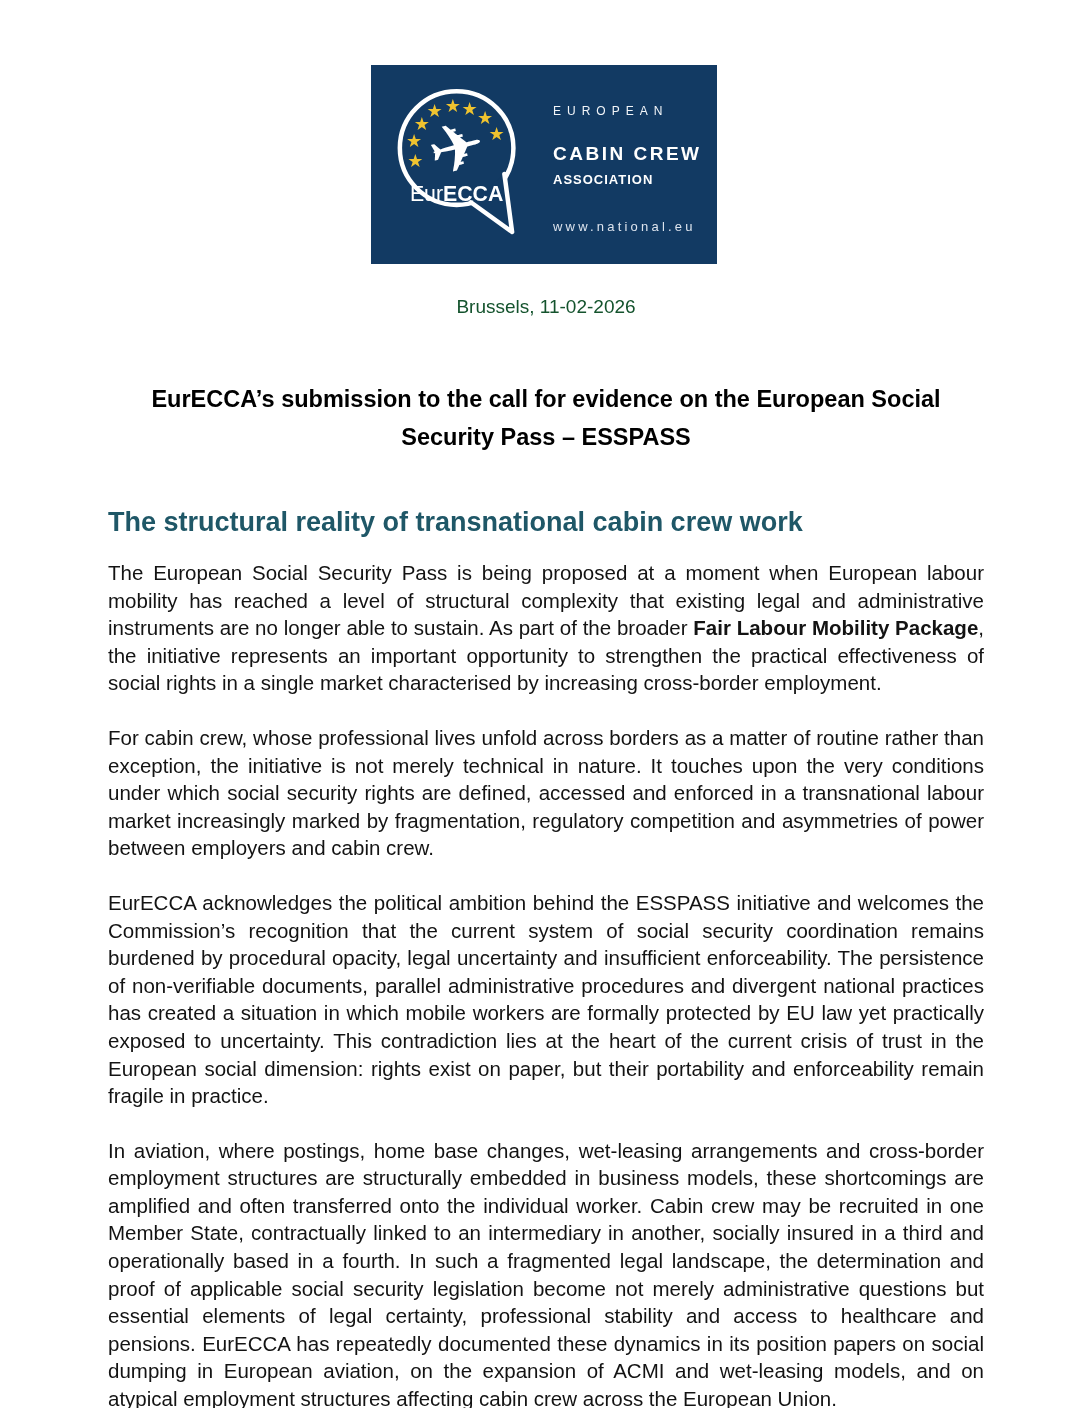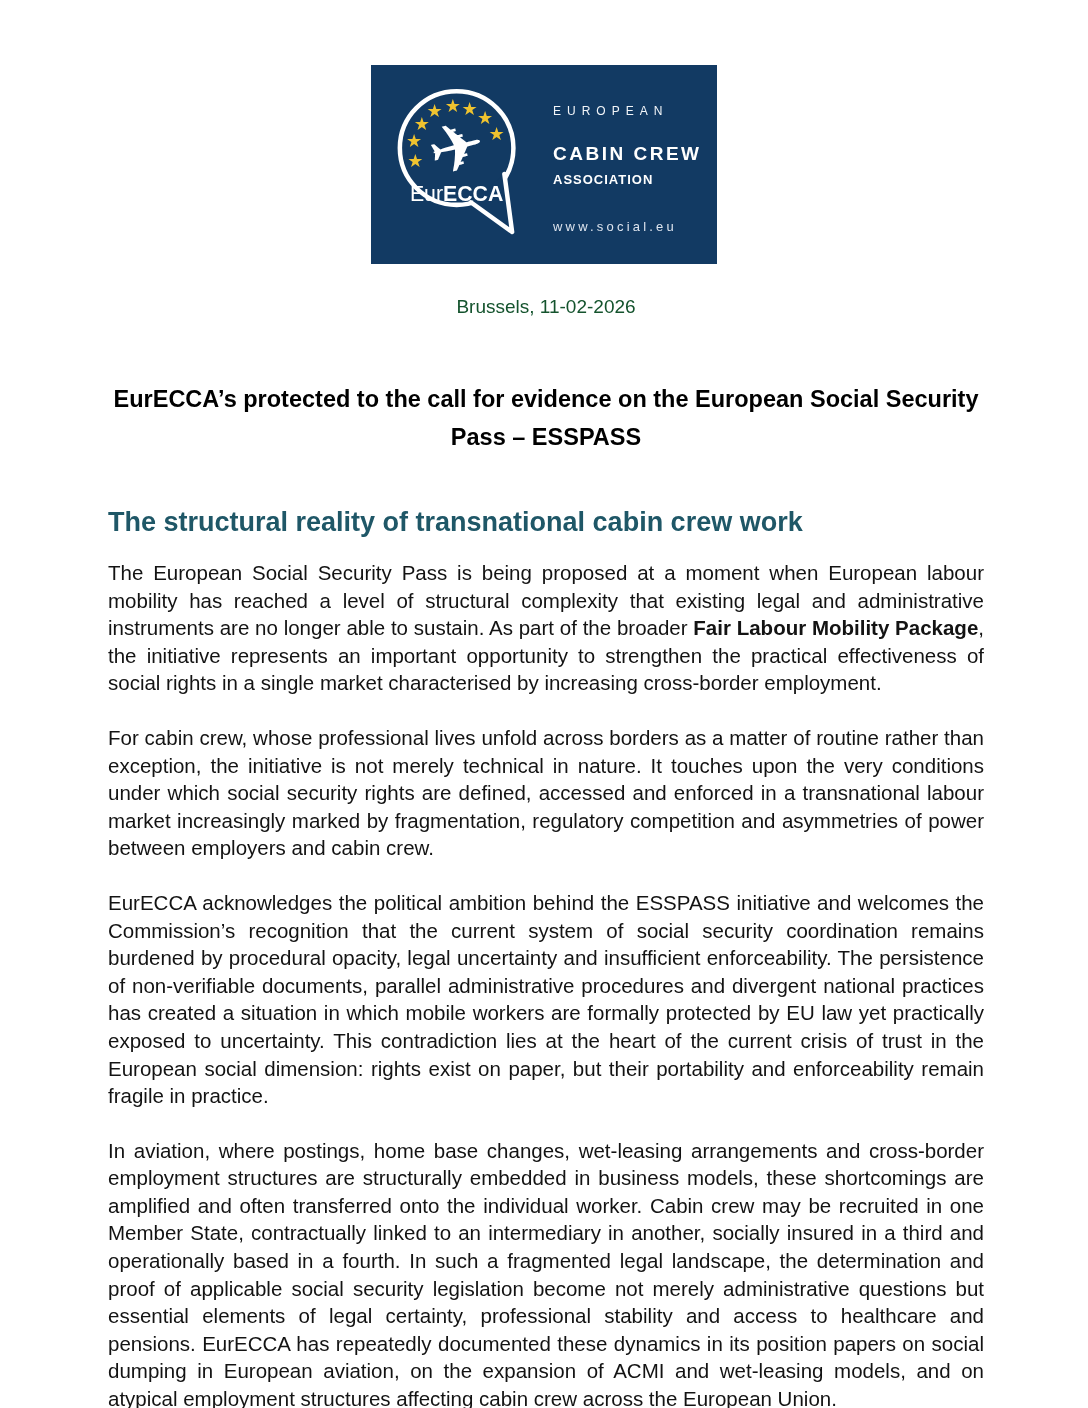--- a/index.html
+++ b/index.html
@@ -83,27 +83,27 @@
 
         <text x="57" y="70" font-size="52" fill="#ffffff" text-anchor="middle" font-family="'DejaVu Sans', sans-serif" transform="rotate(-14 57 52)">✈</text>
 
         <text x="57" y="93" font-size="16.5" fill="#ffffff" text-anchor="middle"><tspan font-weight="400">Eur</tspan><tspan font-weight="700">ECCA</tspan></text>
       </svg>
     </div>
     <div class="logo-text-col">
       <div class="org-line1">EUROPEAN</div>
       <div class="org-line2">CABIN CREW</div>
       <div class="org-line3">ASSOCIATION</div>
-      <div class="org-site">www.social.eu</div>
+      <div class="org-site">www.national.eu</div>
     </div>
   </div>
 
   <div class="date-line">Brussels, 11-02-2026</div>
 
-  <h1 class="doc-title">EurECCA’s protected to the call for evidence on the European Social Security Pass – ESSPASS</h1>
+  <h1 class="doc-title">EurECCA’s submission to the call for evidence on the European Social Security Pass – ESSPASS</h1>
 
   <h2 class="section-heading">The structural reality of transnational cabin crew work</h2>
 
   <div class="body-text">
     <p><span>The European Social Security Pass is being proposed at a moment when European labour mobility has reached a level of structural complexity that existing legal and administrative instruments are no longer able to sustain. As part of the broader </span><span class="bold-inline">Fair Labour Mobility Package</span><span>, the initiative represents an important opportunity to strengthen the practical effectiveness of social rights in a single market characterised by increasing cross-border employment.</span></p>
     <p>For cabin crew, whose professional lives unfold across borders as a matter of routine rather than exception, the initiative is not merely technical in nature. It touches upon the very conditions under which social security rights are defined, accessed and enforced in a transnational labour market increasingly marked by fragmentation, regulatory competition and asymmetries of power between employers and cabin crew.</p>
     <p>EurECCA acknowledges the political ambition behind the ESSPASS initiative and welcomes the Commission’s recognition that the current system of social security coordination remains burdened by procedural opacity, legal uncertainty and insufficient enforceability. The persistence of non-verifiable documents, parallel administrative procedures and divergent national practices has created a situation in which mobile workers are formally protected by EU law yet practically exposed to uncertainty. This contradiction lies at the heart of the current crisis of trust in the European social dimension: rights exist on paper, but their portability and enforceability remain fragile in practice.</p>
     <p>In aviation, where postings, home base changes, wet-leasing arrangements and cross-border employment structures are structurally embedded in business models, these shortcomings are amplified and often transferred onto the individual worker. Cabin crew may be recruited in one Member State, contractually linked to an intermediary in another, socially insured in a third and operationally based in a fourth. In such a fragmented legal landscape, the determination and proof of applicable social security legislation become not merely administrative questions but essential elements of legal certainty, professional stability and access to healthcare and pensions. EurECCA has repeatedly documented these dynamics in its position papers on social dumping in European aviation, on the expansion of ACMI and wet-leasing models, and on atypical employment structures affecting cabin crew across the European Union.</p>
   </div>
 

